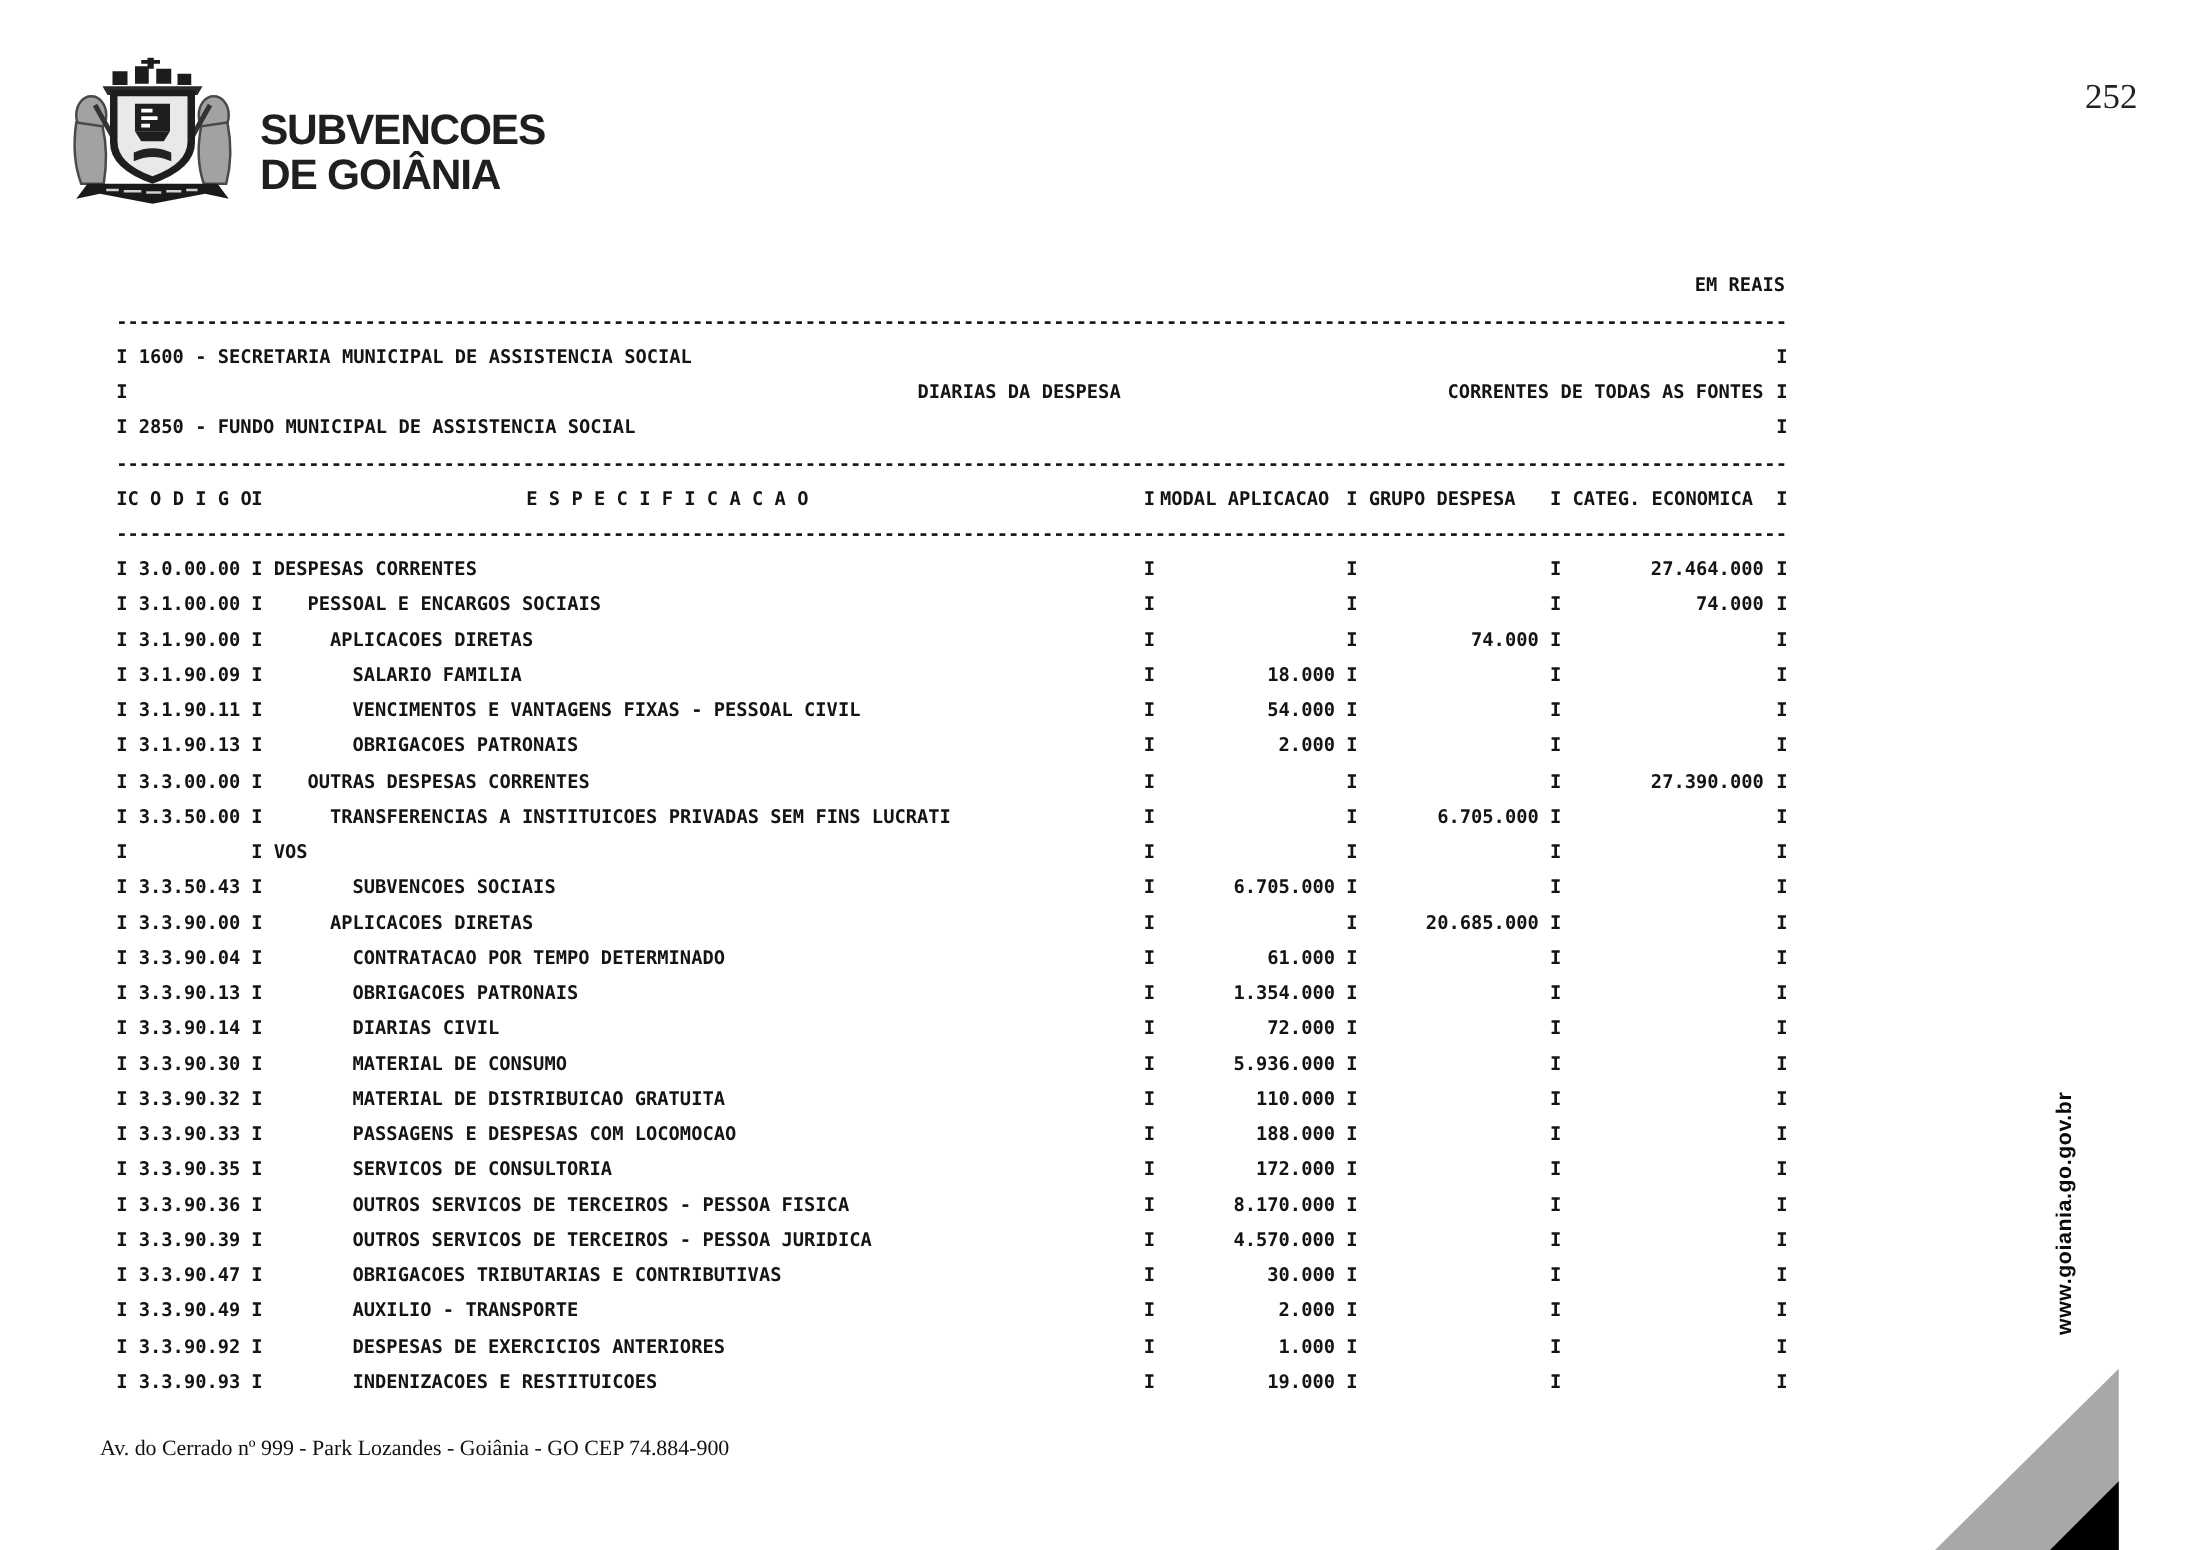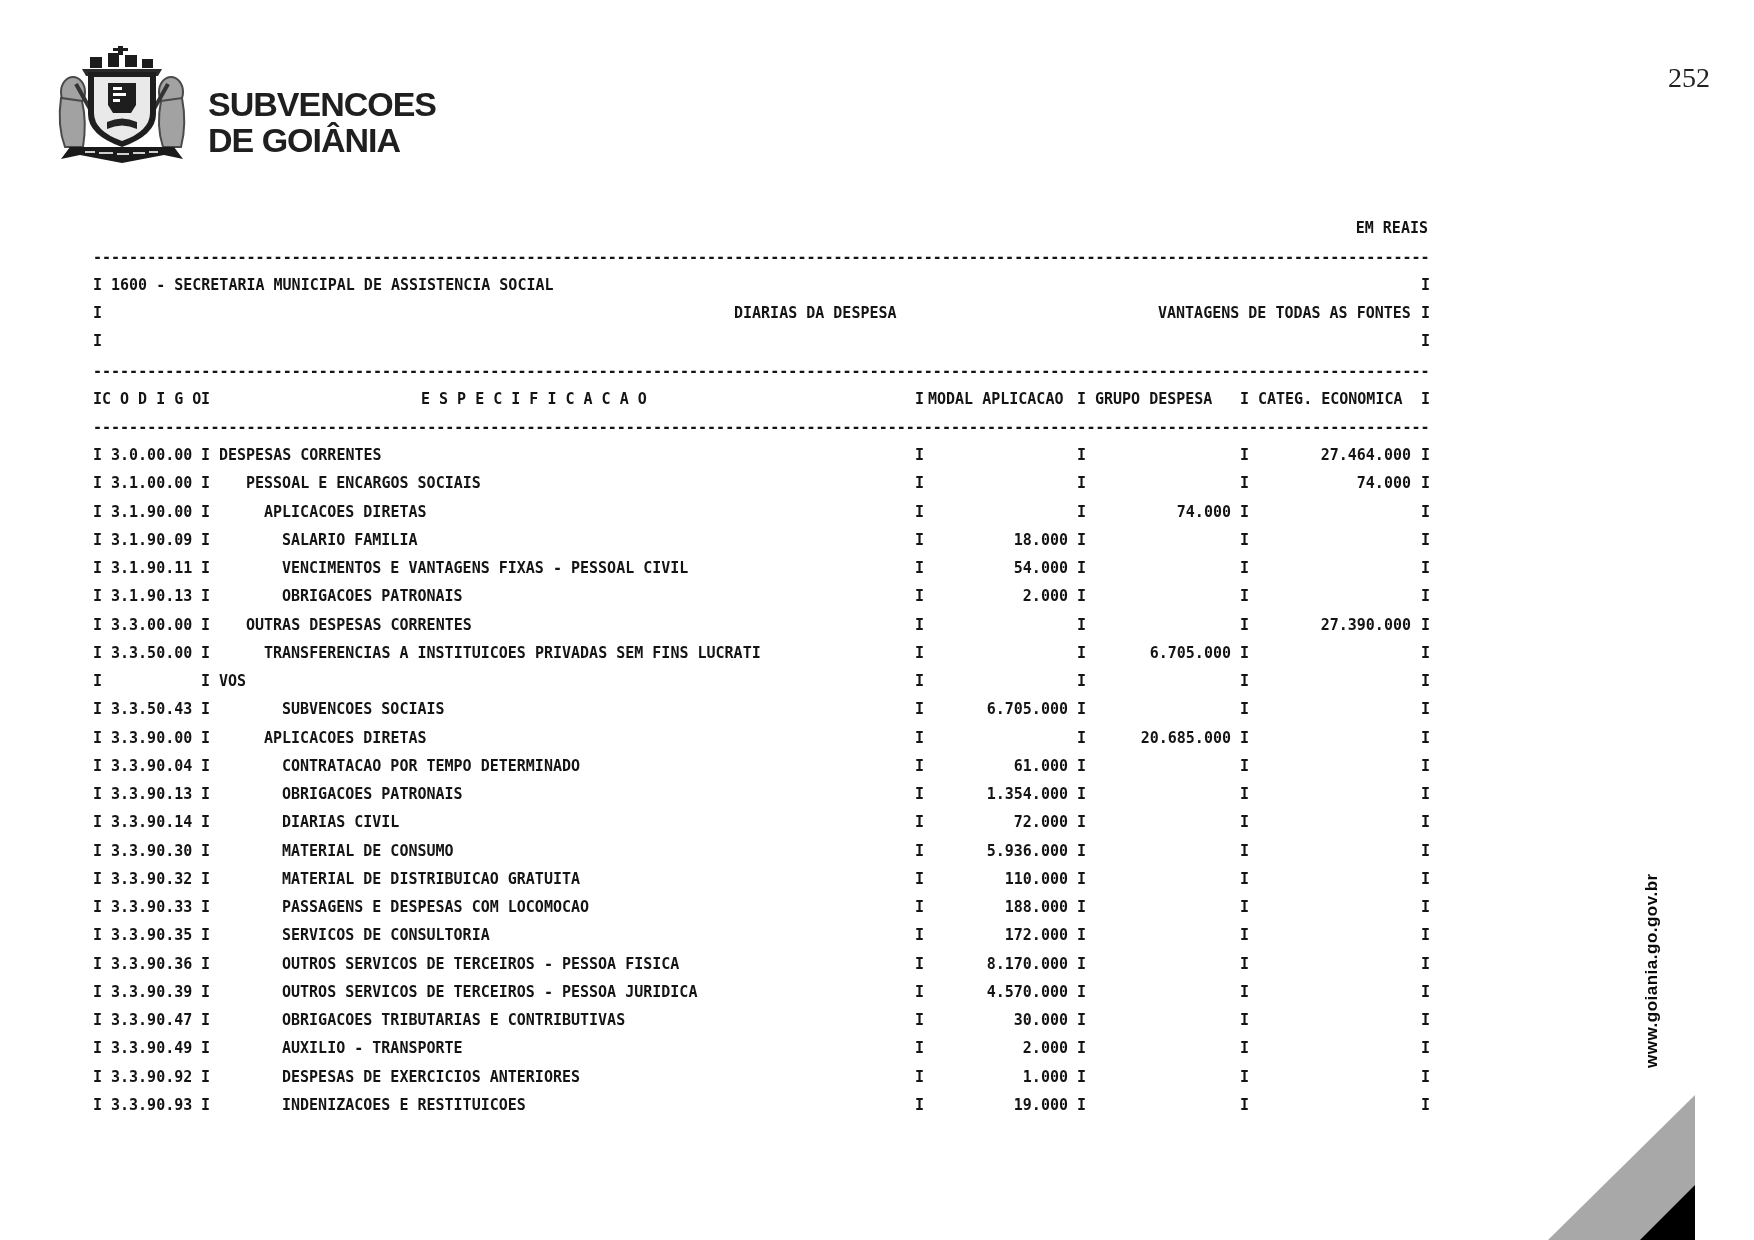--- a/index.html
+++ b/index.html
@@ -88,22 +88,22 @@
 
 <div class="pagenum">252</div>
 
 <div class="emreais">EM REAIS</div>
 
 <div id="report">
     <div class="line" style="top: 243px;"><span class="cell" style="left: 93px;">----------------------------------------------------------------------------------------------------------------------------------------------------</span></div>
     <div class="line" style="top: 357px;"><span class="cell" style="left: 93px;">----------------------------------------------------------------------------------------------------------------------------------------------------</span></div>
     <div class="line" style="top: 413px;"><span class="cell" style="left: 93px;">----------------------------------------------------------------------------------------------------------------------------------------------------</span></div>
     <div class="line" style="top: 271px;"><span class="cell" style="left: 93px;">I</span><span class="cell" style="left: 111px;">1600 - SECRETARIA MUNICIPAL DE ASSISTENCIA SOCIAL</span><span class="cell" style="left: 1421px;">I</span></div>
-    <div class="line" style="top: 299px;"><span class="cell" style="left: 93px;">I</span><span class="cell" style="left: 734px;">DIARIAS DA DESPESA</span><span class="cell" style="left: 1158px;">VANTAGENS DE TODAS AS FONTES</span><span class="cell" style="left: 1421px;">I</span></div>
-    <div class="line" style="top: 327px;"><span class="cell" style="left: 93px;">I</span><span class="cell" style="left: 1421px;">I</span></div>
+    <div class="line" style="top: 299px;"><span class="cell" style="left: 93px;">I</span><span class="cell" style="left: 734px;">DIARIAS DA DESPESA</span><span class="cell" style="left: 1158px;">CORRENTES DE TODAS AS FONTES</span><span class="cell" style="left: 1421px;">I</span></div>
+    <div class="line" style="top: 327px;"><span class="cell" style="left: 93px;">I</span><span class="cell" style="left: 111px;">2850 - FUNDO MUNICIPAL DE ASSISTENCIA SOCIAL</span><span class="cell" style="left: 1421px;">I</span></div>
     <div class="line" style="top: 385px;"><span class="cell" style="left: 93px;">I</span><span class="cell" style="left: 102px;">C O D I G O</span><span class="cell" style="left: 201px;">I</span><span class="cell" style="left: 421px;">E S P E C I F I C A C A O</span><span class="cell" style="left: 915px;">I</span><span class="cell" style="left: 928px;">MODAL APLICACAO</span><span class="cell" style="left: 1077px;">I</span><span class="cell" style="left: 1095px;">GRUPO DESPESA</span><span class="cell" style="left: 1240px;">I</span><span class="cell" style="left: 1258px;">CATEG. ECONOMICA</span><span class="cell" style="left: 1421px;">I</span></div>
     <div class="line" style="top: 441px;"><span class="cell" style="left: 93px;">I</span><span class="cell" style="left: 111px;">3.0.00.00</span><span class="cell" style="left: 201px;">I</span><span class="cell" style="left: 219px;">DESPESAS CORRENTES</span><span class="cell" style="left: 915px;">I</span><span class="cell" style="left: 1077px;">I</span><span class="cell" style="left: 1240px;">I</span><span class="cell num" style="left: 1250px; width: 161px;">27.464.000</span><span class="cell" style="left: 1421px;">I</span></div>
     <div class="line" style="top: 469.25px;"><span class="cell" style="left: 93px;">I</span><span class="cell" style="left: 111px;">3.1.00.00</span><span class="cell" style="left: 201px;">I</span><span class="cell" style="left: 246px;">PESSOAL E ENCARGOS SOCIAIS</span><span class="cell" style="left: 915px;">I</span><span class="cell" style="left: 1077px;">I</span><span class="cell" style="left: 1240px;">I</span><span class="cell num" style="left: 1250px; width: 161px;">74.000</span><span class="cell" style="left: 1421px;">I</span></div>
     <div class="line" style="top: 497.5px;"><span class="cell" style="left: 93px;">I</span><span class="cell" style="left: 111px;">3.1.90.00</span><span class="cell" style="left: 201px;">I</span><span class="cell" style="left: 264px;">APLICACOES DIRETAS</span><span class="cell" style="left: 915px;">I</span><span class="cell" style="left: 1077px;">I</span><span class="cell num" style="left: 1086px; width: 145px;">74.000</span><span class="cell" style="left: 1240px;">I</span><span class="cell" style="left: 1421px;">I</span></div>
     <div class="line" style="top: 525.75px;"><span class="cell" style="left: 93px;">I</span><span class="cell" style="left: 111px;">3.1.90.09</span><span class="cell" style="left: 201px;">I</span><span class="cell" style="left: 282px;">SALARIO FAMILIA</span><span class="cell" style="left: 915px;">I</span><span class="cell num" style="left: 920px; width: 148px;">18.000</span><span class="cell" style="left: 1077px;">I</span><span class="cell" style="left: 1240px;">I</span><span class="cell" style="left: 1421px;">I</span></div>
     <div class="line" style="top: 554px;"><span class="cell" style="left: 93px;">I</span><span class="cell" style="left: 111px;">3.1.90.11</span><span class="cell" style="left: 201px;">I</span><span class="cell" style="left: 282px;">VENCIMENTOS E VANTAGENS FIXAS - PESSOAL CIVIL</span><span class="cell" style="left: 915px;">I</span><span class="cell num" style="left: 920px; width: 148px;">54.000</span><span class="cell" style="left: 1077px;">I</span><span class="cell" style="left: 1240px;">I</span><span class="cell" style="left: 1421px;">I</span></div>
     <div class="line" style="top: 582.25px;"><span class="cell" style="left: 93px;">I</span><span class="cell" style="left: 111px;">3.1.90.13</span><span class="cell" style="left: 201px;">I</span><span class="cell" style="left: 282px;">OBRIGACOES PATRONAIS</span><span class="cell" style="left: 915px;">I</span><span class="cell num" style="left: 920px; width: 148px;">2.000</span><span class="cell" style="left: 1077px;">I</span><span class="cell" style="left: 1240px;">I</span><span class="cell" style="left: 1421px;">I</span></div>
     <div class="line" style="top: 610.5px;"><span class="cell" style="left: 93px;">I</span><span class="cell" style="left: 111px;">3.3.00.00</span><span class="cell" style="left: 201px;">I</span><span class="cell" style="left: 246px;">OUTRAS DESPESAS CORRENTES</span><span class="cell" style="left: 915px;">I</span><span class="cell" style="left: 1077px;">I</span><span class="cell" style="left: 1240px;">I</span><span class="cell num" style="left: 1250px; width: 161px;">27.390.000</span><span class="cell" style="left: 1421px;">I</span></div>
     <div class="line" style="top: 638.75px;"><span class="cell" style="left: 93px;">I</span><span class="cell" style="left: 111px;">3.3.50.00</span><span class="cell" style="left: 201px;">I</span><span class="cell" style="left: 264px;">TRANSFERENCIAS A INSTITUICOES PRIVADAS SEM FINS LUCRATI</span><span class="cell" style="left: 915px;">I</span><span class="cell" style="left: 1077px;">I</span><span class="cell num" style="left: 1086px; width: 145px;">6.705.000</span><span class="cell" style="left: 1240px;">I</span><span class="cell" style="left: 1421px;">I</span></div>
     <div class="line" style="top: 667px;"><span class="cell" style="left: 93px;">I</span><span class="cell" style="left: 201px;">I</span><span class="cell" style="left: 219px;">VOS</span><span class="cell" style="left: 915px;">I</span><span class="cell" style="left: 1077px;">I</span><span class="cell" style="left: 1240px;">I</span><span class="cell" style="left: 1421px;">I</span></div>
@@ -118,20 +118,21 @@
     <div class="line" style="top: 921.25px;"><span class="cell" style="left: 93px;">I</span><span class="cell" style="left: 111px;">3.3.90.35</span><span class="cell" style="left: 201px;">I</span><span class="cell" style="left: 282px;">SERVICOS DE CONSULTORIA</span><span class="cell" style="left: 915px;">I</span><span class="cell num" style="left: 920px; width: 148px;">172.000</span><span class="cell" style="left: 1077px;">I</span><span class="cell" style="left: 1240px;">I</span><span class="cell" style="left: 1421px;">I</span></div>
     <div class="line" style="top: 949.5px;"><span class="cell" style="left: 93px;">I</span><span class="cell" style="left: 111px;">3.3.90.36</span><span class="cell" style="left: 201px;">I</span><span class="cell" style="left: 282px;">OUTROS SERVICOS DE TERCEIROS - PESSOA FISICA</span><span class="cell" style="left: 915px;">I</span><span class="cell num" style="left: 920px; width: 148px;">8.170.000</span><span class="cell" style="left: 1077px;">I</span><span class="cell" style="left: 1240px;">I</span><span class="cell" style="left: 1421px;">I</span></div>
     <div class="line" style="top: 977.75px;"><span class="cell" style="left: 93px;">I</span><span class="cell" style="left: 111px;">3.3.90.39</span><span class="cell" style="left: 201px;">I</span><span class="cell" style="left: 282px;">OUTROS SERVICOS DE TERCEIROS - PESSOA JURIDICA</span><span class="cell" style="left: 915px;">I</span><span class="cell num" style="left: 920px; width: 148px;">4.570.000</span><span class="cell" style="left: 1077px;">I</span><span class="cell" style="left: 1240px;">I</span><span class="cell" style="left: 1421px;">I</span></div>
     <div class="line" style="top: 1006px;"><span class="cell" style="left: 93px;">I</span><span class="cell" style="left: 111px;">3.3.90.47</span><span class="cell" style="left: 201px;">I</span><span class="cell" style="left: 282px;">OBRIGACOES TRIBUTARIAS E CONTRIBUTIVAS</span><span class="cell" style="left: 915px;">I</span><span class="cell num" style="left: 920px; width: 148px;">30.000</span><span class="cell" style="left: 1077px;">I</span><span class="cell" style="left: 1240px;">I</span><span class="cell" style="left: 1421px;">I</span></div>
     <div class="line" style="top: 1034.25px;"><span class="cell" style="left: 93px;">I</span><span class="cell" style="left: 111px;">3.3.90.49</span><span class="cell" style="left: 201px;">I</span><span class="cell" style="left: 282px;">AUXILIO - TRANSPORTE</span><span class="cell" style="left: 915px;">I</span><span class="cell num" style="left: 920px; width: 148px;">2.000</span><span class="cell" style="left: 1077px;">I</span><span class="cell" style="left: 1240px;">I</span><span class="cell" style="left: 1421px;">I</span></div>
     <div class="line" style="top: 1062.5px;"><span class="cell" style="left: 93px;">I</span><span class="cell" style="left: 111px;">3.3.90.92</span><span class="cell" style="left: 201px;">I</span><span class="cell" style="left: 282px;">DESPESAS DE EXERCICIOS ANTERIORES</span><span class="cell" style="left: 915px;">I</span><span class="cell num" style="left: 920px; width: 148px;">1.000</span><span class="cell" style="left: 1077px;">I</span><span class="cell" style="left: 1240px;">I</span><span class="cell" style="left: 1421px;">I</span></div>
     <div class="line" style="top: 1090.75px;"><span class="cell" style="left: 93px;">I</span><span class="cell" style="left: 111px;">3.3.90.93</span><span class="cell" style="left: 201px;">I</span><span class="cell" style="left: 282px;">INDENIZACOES E RESTITUICOES</span><span class="cell" style="left: 915px;">I</span><span class="cell num" style="left: 920px; width: 148px;">19.000</span><span class="cell" style="left: 1077px;">I</span><span class="cell" style="left: 1240px;">I</span><span class="cell" style="left: 1421px;">I</span></div>
   </div>
 
 <div class="footer">
+  <div>Av. do Cerrado nº 999 - Park Lozandes - Goiânia - GO CEP 74.884-900</div>
 </div>
 
 <div class="site-vertical">www.goiania.go.gov.br</div>
 
 <div class="corner">
   <svg viewBox="0 0 160 150" width="160" height="150">
     <polygon points="8,150 155,5 155,150" fill="#a8a8a8"></polygon>
     <polygon points="155,95 155,150 100,150" fill="#000000"></polygon>
   </svg>
 </div>

